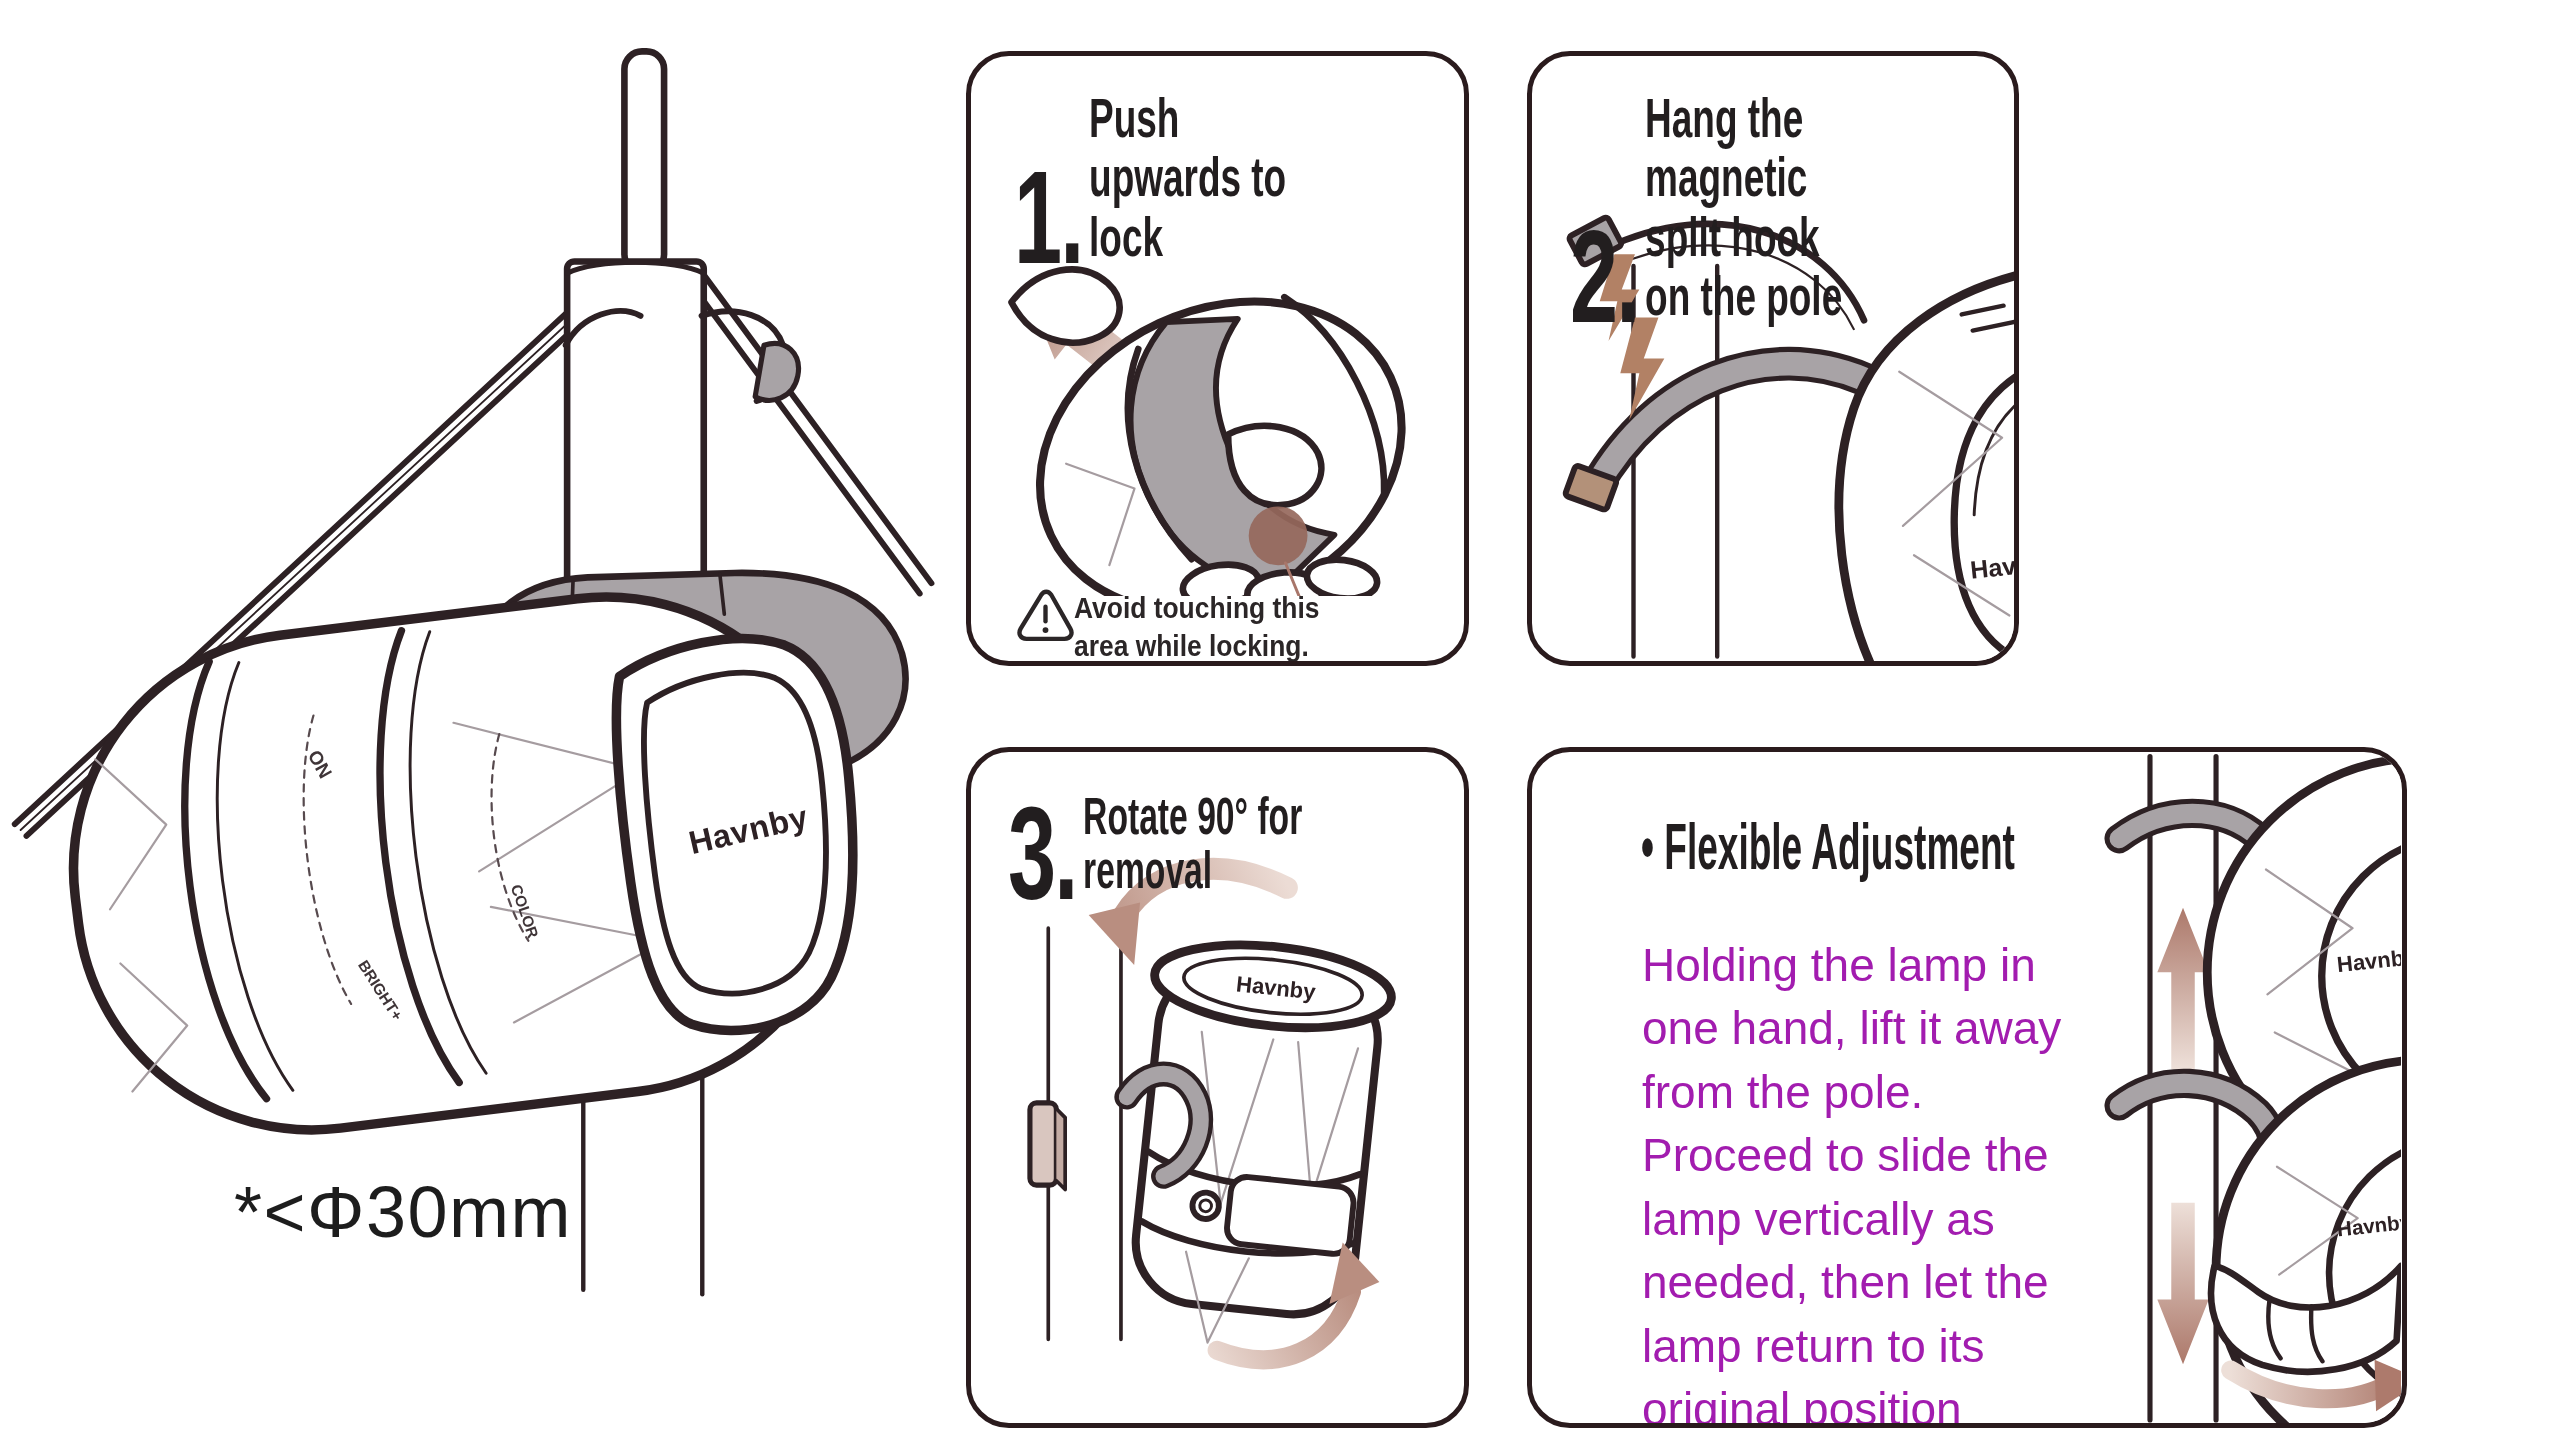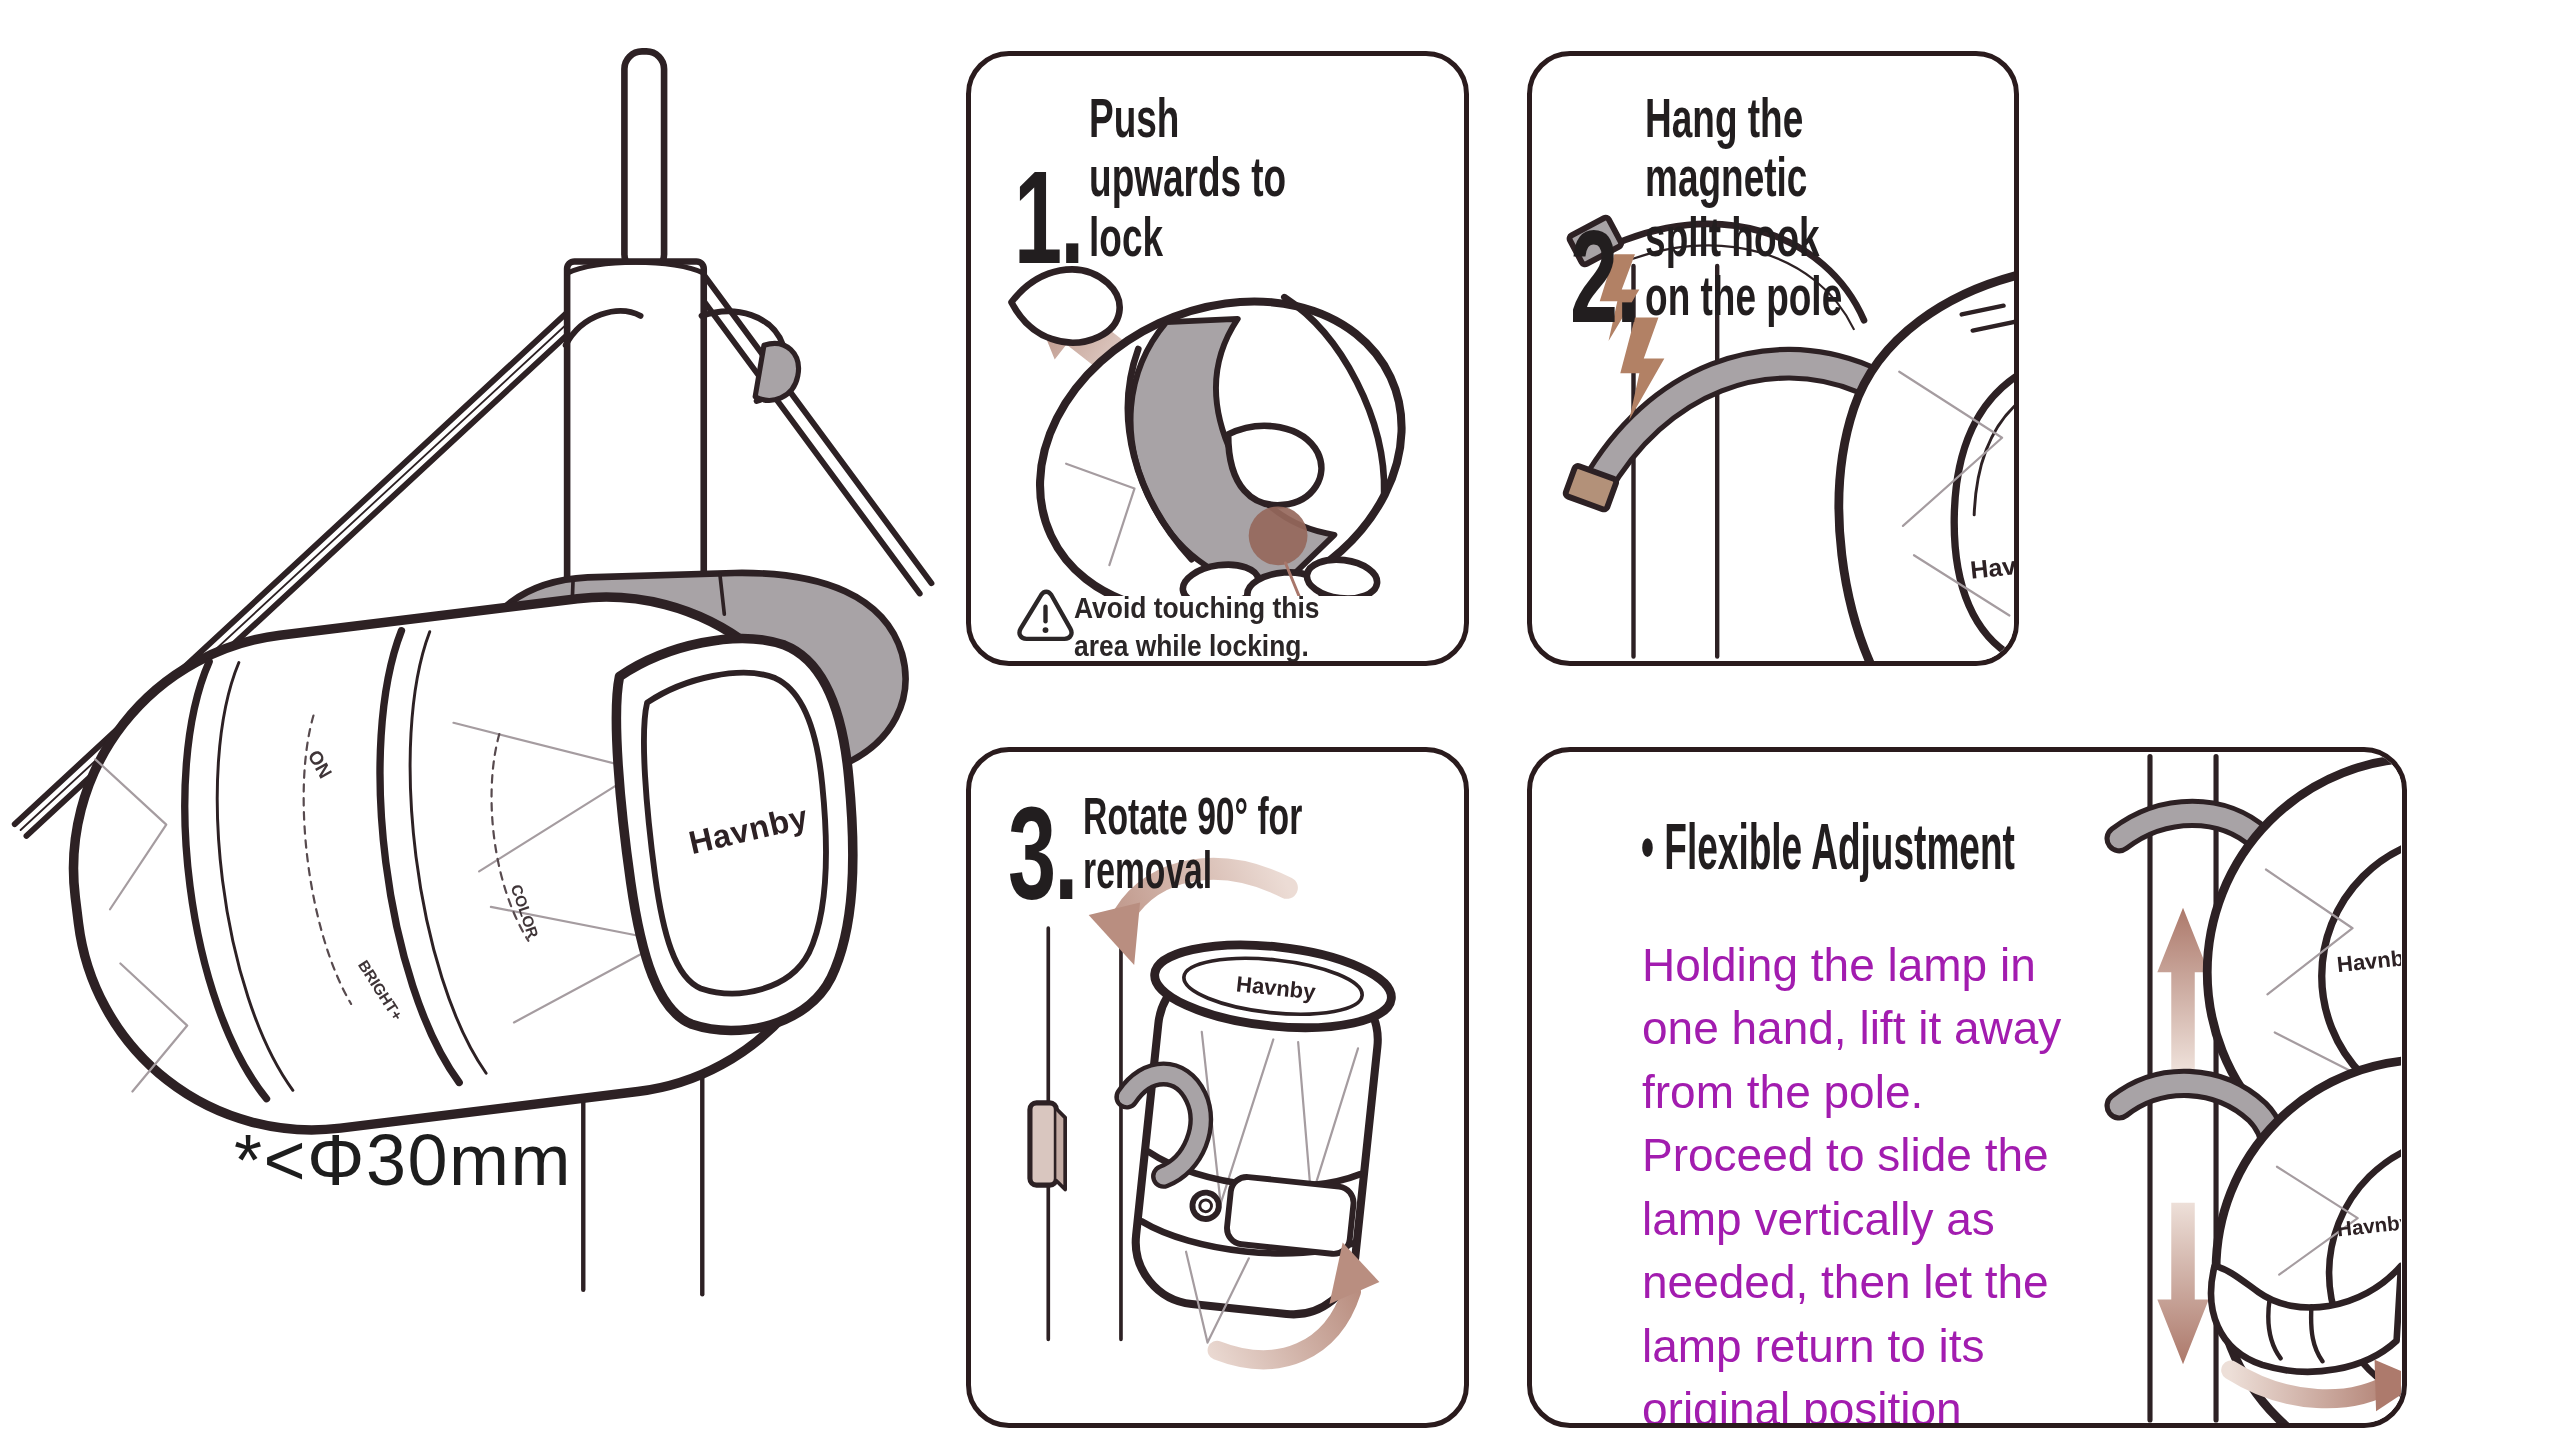--- a/index.html
+++ b/index.html
@@ -11,21 +11,21 @@
   .step-title{font-weight:bold;font-size:56px;line-height:1.06;margin-left:10.3px;margin-bottom:2.9px;
               white-space:pre-line;color:#221e1f;letter-spacing:0px;}
   .step-title.single{font-size:51px;margin-bottom:7.3px;}
   .warning{position:absolute;display:flex;align-items:flex-start;}
   .warning-text{display:inline-block;width:279px;transform:scaleX(0.88);transform-origin:0 0;
                 font-size:30px;line-height:1.28;font-weight:bold;color:#2b2627;}
   .flex-title{position:absolute;font-weight:bold;font-size:65px;letter-spacing:0;color:#221e1f;
               transform:scaleX(0.57);transform-origin:0 0;white-space:nowrap;}
   .flex-body{position:absolute;width:441px;font-size:46px;line-height:1.38;color:#a21caf;}
   .flex-body p{margin:0;}
-  .dia-note{position:absolute;left:234px;top:1119px;font-size:72px;color:#1d1d1d;letter-spacing:1.5px;}
+  .dia-note{position:absolute;left:234px;top:1171px;font-size:72px;color:#1d1d1d;letter-spacing:1.5px;}
   svg{display:block;}
   svg text{font-family:"Liberation Sans", sans-serif;}
 </style>
 </head>
 <body>
 
 <div class="stage">
 
   <svg style="position:absolute;left:0;top:0;" width="955" height="1450" viewBox="0 0 1300 1974">
     <g fill="none" stroke="#2d2124" stroke-linecap="round" stroke-linejoin="round">

